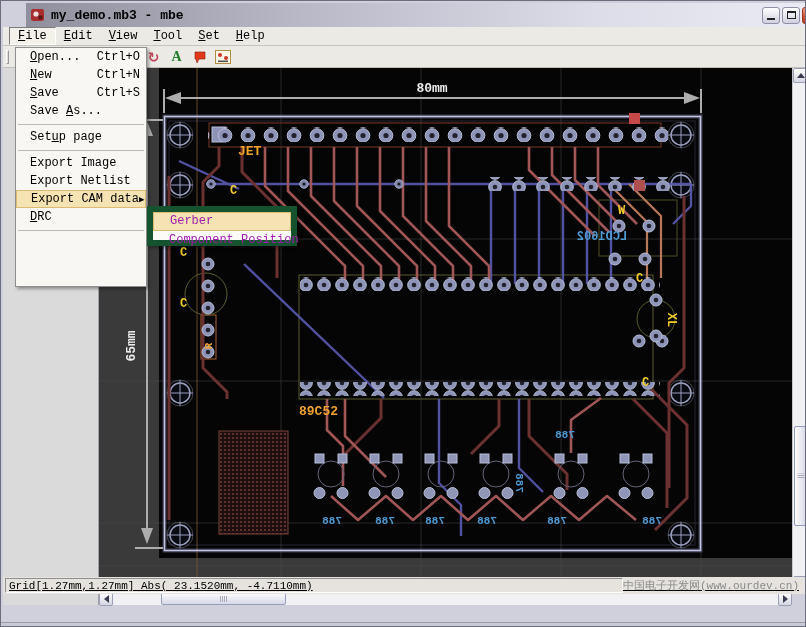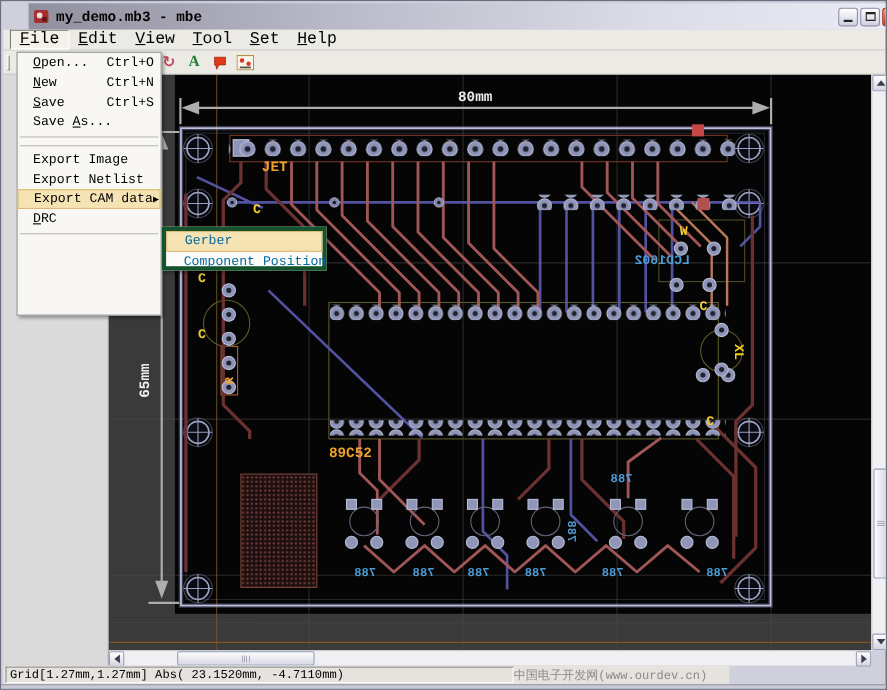--- a/index.html
+++ b/index.html
@@ -25,21 +25,21 @@
     display:flex;align-items:center;justify-content:center;position:relative;
   }
   .wbtn.close{width:22px;background:linear-gradient(#f2a28c,#cc5036 60%,#b83c24);border-color:#9c3420;}
   .glyph-min{position:absolute;left:4px;bottom:3px;width:8px;height:2px;background:#222;}
   .glyph-max{width:9px;height:8px;border:1px solid #222;border-top-width:2px;}
   .glyph-close{color:#fff;font-weight:bold;font-size:12px;line-height:1;font-family:"DejaVu Sans",sans-serif;}
   
   .menubar{
     position:absolute;left:2px;top:26px;width:802px;height:19px;
     background:#eceae5;border-bottom:1px solid #c6c4be;
-    display:flex;align-items:stretch;padding-left:6px;font-size:15px;
+    display:flex;align-items:stretch;padding-left:6px;font-size:12px;
   }
   .menu-item{padding:0 8px;line-height:18px;color:#000;}
   .menu-item.active{background:#f4f1ea;border:1px solid;border-color:#7a7a7a #ffffff #ffffff #7a7a7a;line-height:16px;}
   .mkey{text-decoration:underline;}
   
   .toolbar{
     position:absolute;left:2px;top:45px;width:802px;height:22px;
     background:#eceae5;border-bottom:1px solid #c2c0ba;
     display:flex;align-items:center;
   }
@@ -63,47 +63,47 @@
   .thumb-grip{position:absolute;left:50%;top:50%;transform:translate(-50%,-50%);width:7px;height:5px;
     background:repeating-linear-gradient(#aab 0 1px,transparent 1px 2px);}
   .thumb-h .thumb-grip{width:8px;height:6px;background:repeating-linear-gradient(90deg,#aab 0 1px,transparent 1px 2px);}
   .tri{width:0;height:0;}
   .tri.up{border-left:4px solid transparent;border-right:4px solid transparent;border-bottom:5px solid #3c3c50;}
   .tri.down{border-left:4px solid transparent;border-right:4px solid transparent;border-top:5px solid #3c3c50;}
   .tri.left{border-top:4px solid transparent;border-bottom:4px solid transparent;border-right:5px solid #3c3c50;}
   .tri.right{border-top:4px solid transparent;border-bottom:4px solid transparent;border-left:5px solid #3c3c50;}
   
   .statusbar{
-    position:absolute;left:2px;top:604px;width:660px;height:17px;
-    background:#e6e3de;display:flex;align-items:center;font-size:11px;
+    position:absolute;left:2px;top:576px;width:802px;height:17px;
+    background:#e6e3de;display:flex;align-items:center;font-size:11px;text-decoration:underline;
   }
   .status-field{
     margin-left:2px;width:630px;height:15px;line-height:14px;padding:0 3px;
     border:1px solid;border-color:#8f8f8f #fdfdfd #fdfdfd #8f8f8f;color:#000;
     white-space:nowrap;overflow:hidden;
   }
-  .watermark{margin-left:auto;margin-right:20px;color:#8a8a8a;font-size:11px;white-space:nowrap;}
+  .watermark{margin-left:auto;margin-right:6px;color:#8a8a8a;font-size:11px;white-space:nowrap;}
   .bottom-edge{position:absolute;left:0;top:621px;width:806px;height:6px;background:#c9cad6;border-top:1px solid #9a9aa6;}
   
   .dropdown{
     position:absolute;left:14px;top:46px;width:132px;height:240px;z-index:60;
     background:#f8f7f3;border:1px solid #8f8f8f;
     box-shadow:2px 2px 3px rgba(0,0,0,0.35);
     font-size:12px;color:#000;padding-top:0;
   }
   .drow{height:18px;line-height:18px;display:flex;padding:0 6px 0 14px;white-space:pre;}
   .drow .accel{margin-left:auto;}
   .drow .arrow{margin-left:auto;font-size:9px;line-height:18px;}
   .drow.hl{background:#f6e3b4;border:1px solid #ddba74;line-height:16px;height:18px;}
   .dsep{height:8px;display:flex;align-items:center;padding:0 2px;}
   .dsep div{width:100%;border-top:1px solid #bcbab4;}
   .submenu{
     position:absolute;left:146px;top:205px;width:150px;height:40px;z-index:61;
-    background:#fcfbf8;border:4px solid #14532d;box-shadow:2px 2px 3px rgba(0,0,0,0.35);
-    font-size:12px;color:#0369a1;
+    background:#fcfbf8;border:6px solid #14532d;box-shadow:2px 2px 3px rgba(0,0,0,0.35);
+    font-size:12px;color:#a21caf;
   }
   .srow{height:19px;line-height:19px;padding:0 8px 0 16px;white-space:pre;}
   .srow.hl{background:#f6e3b4;border:1px solid #ddba74;line-height:17px;}
   
   text{font-family:"Liberation Mono","DejaVu Sans Mono",monospace;}
   .lbl-o{fill:#efa32a;font-weight:bold;}
   .lbl-y{fill:#f2cc2a;font-weight:bold;}
   .lbl-b{fill:#4e9bd4;font-weight:bold;}
   .dimtxt{fill:#ededed;font-weight:bold;font-size:13px;}
 </style>
@@ -389,20 +389,21 @@
   </div>
 
   <div class="dropdown">
     <div class="drow"><span><span></span><span class="mkey">O</span><span>pen...</span></span><span class="accel">Ctrl+O</span></div>
     <div class="drow"><span><span></span><span class="mkey">N</span><span>ew</span></span><span class="accel">Ctrl+N</span></div>
     <div class="drow"><span><span></span><span class="mkey">S</span><span>ave</span></span><span class="accel">Ctrl+S</span></div>
     <div class="drow"><span><span>Save </span><span class="mkey">A</span><span>s...</span></span></div>
     <div class="dsep">
         <div></div>
       </div>
+    <div class="drow"><span><span>Set</span><span class="mkey">u</span><span>p page</span></span></div>
     <div class="dsep">
         <div></div>
       </div>
     <div class="drow"><span>Export Image</span></div>
     <div class="drow"><span>Export Netlist</span></div>
     <div class="drow hl"><span>Export CAM data</span><span class="arrow">▶</span></div>
     <div class="drow"><span><span></span><span class="mkey">D</span><span>RC</span></span></div>
     <div class="dsep">
         <div></div>
       </div>

